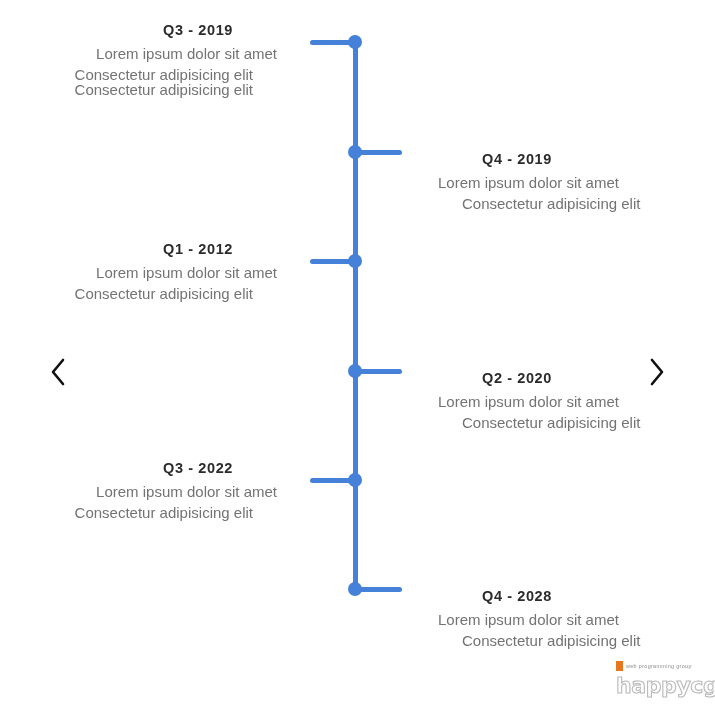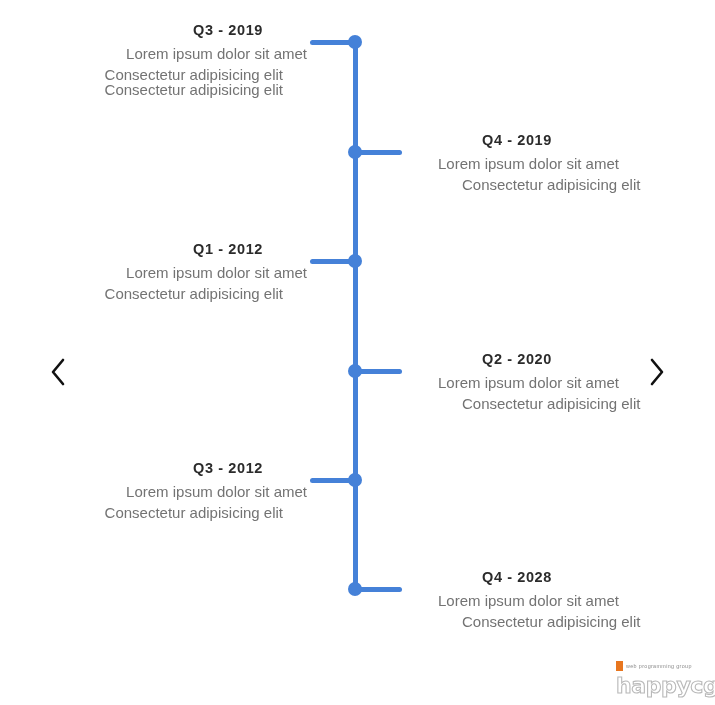--- a/index.html
+++ b/index.html
@@ -65,26 +65,26 @@
   
   .content {
     position: absolute;
     top: -22px;
   }
   .milestone.left .content {
     left: 0;
     width: 277px;
     text-align: right;
     padding-right: 0;
-    padding-left: 30px;
   }
   .milestone.right .content {
     left: 438px;
     width: 277px;
     text-align: left;
+    margin-top: 19px;
   }
 
   .m-title {
     font-size: 14.5px;
     font-weight: bold;
     color: #2b2b2b;
     letter-spacing: 0.6px;
     line-height: 20px;
     margin: 0 0 4px 0;
     white-space: nowrap;
@@ -211,21 +211,21 @@
         <div class="content">
           <div class="m-title">Q2 - 2020</div>
           <div class="m-subtitle">Lorem ipsum dolor sit amet</div>
           <div class="m-caption">Consectetur adipisicing elit</div>
         </div>
       </div>
       <div class="milestone left" style="top: 480px;">
         <div class="connector"></div>
         <div class="dot"></div>
         <div class="content">
-          <div class="m-title">Q3 - 2012</div>
+          <div class="m-title">Q3 - 2022</div>
           <div class="m-subtitle">Lorem ipsum dolor sit amet</div>
           <div class="m-caption">Consectetur adipisicing elit</div>
         </div>
       </div>
       <div class="milestone right" style="top: 589px;">
         <div class="connector"></div>
         <div class="dot"></div>
         <div class="content">
           <div class="m-title">Q4 - 2028</div>
           <div class="m-subtitle">Lorem ipsum dolor sit amet</div>

